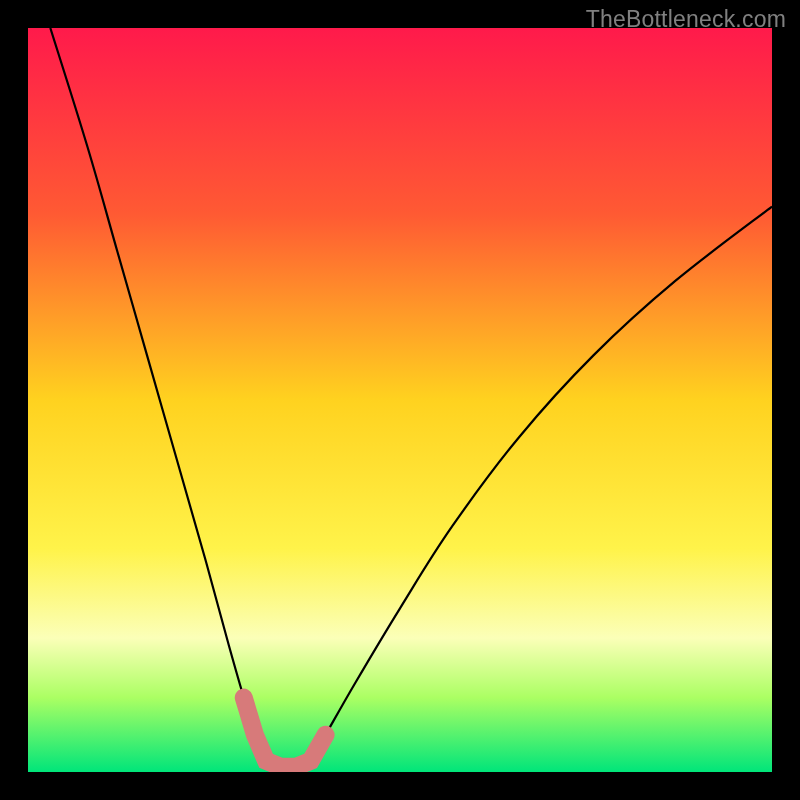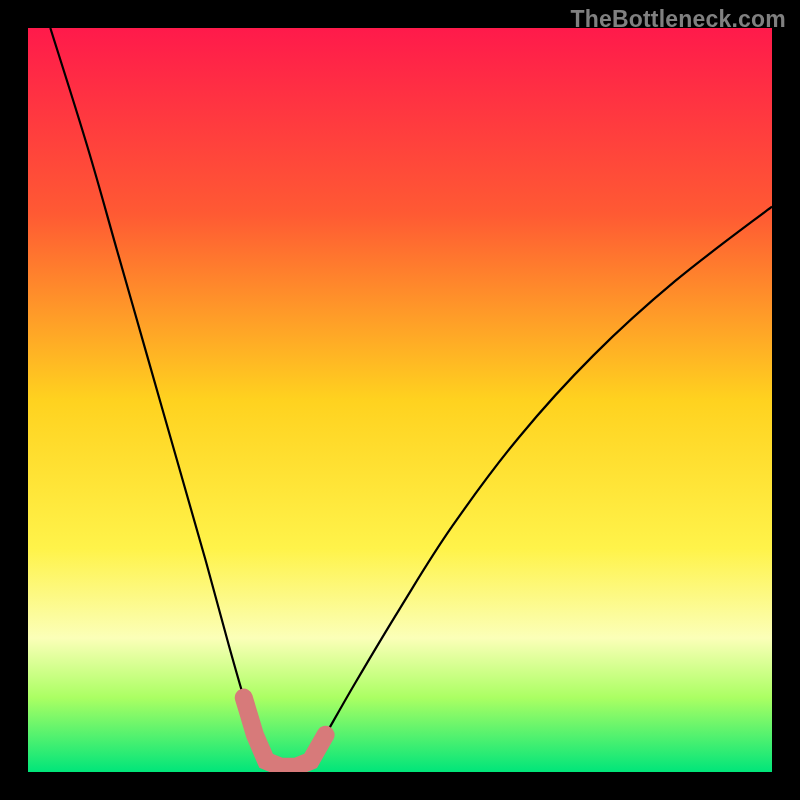--- a/index.html
+++ b/index.html
@@ -16,21 +16,21 @@
     width: 800px;
     height: 800px;
     background: #000;
   }
   .watermark {
     position: absolute;
     top: 6px;
     right: 14px;
     color: #808080;
     font-size: 23px;
-    font-weight: 700;
+    font-weight: 400;
     letter-spacing: 0.2px;
     z-index: 10;
   }
   .plot-area {
     position: absolute;
     left: 28px;
     top: 28px;
     width: 744px;
     height: 744px;
   }

